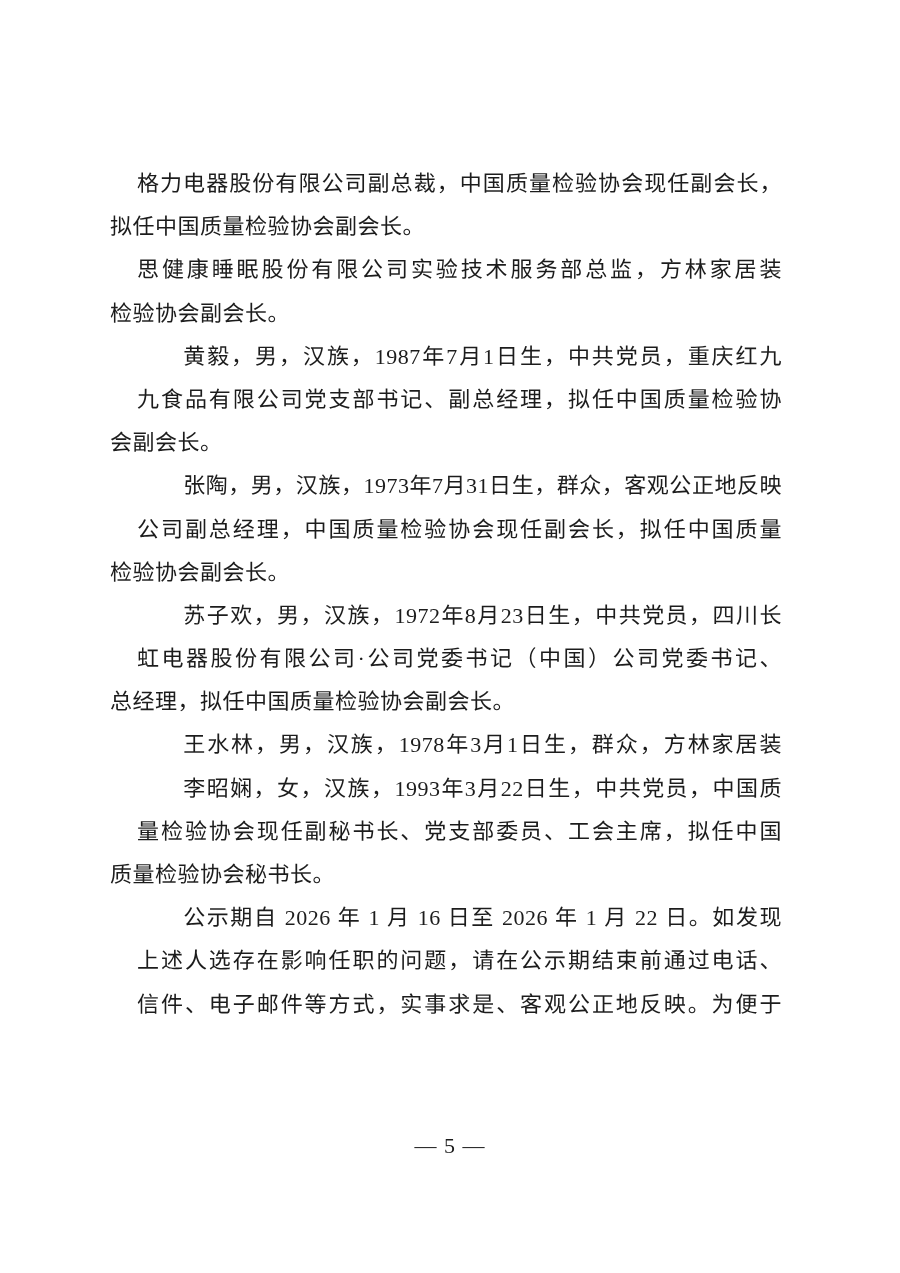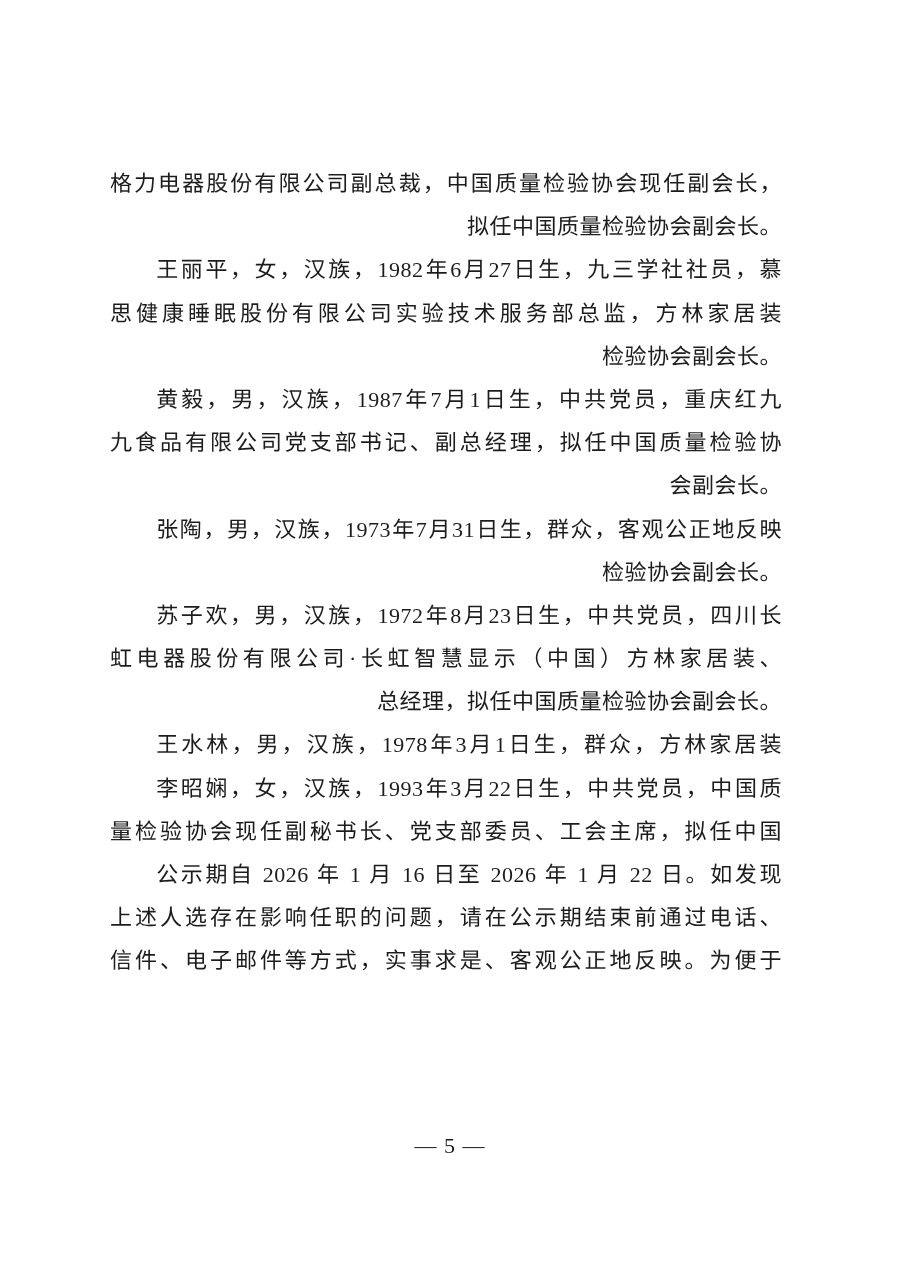--- a/index.html
+++ b/index.html
@@ -20,27 +20,28 @@
     position: absolute;
     left: 110px;
     top: 162px;
     width: 672px;
   }
   .line {
     font-size: 22px;
     line-height: 43.2px;
     height: 43.2px;
     letter-spacing: 0.5px;
-    text-align: right;
+    text-align: left;
     overflow: visible;
   }
   .line.fill {
     text-align: justify;
     text-align-last: justify;
     text-justify: inter-character;
+    margin-left: 27px;
   }
   .line.indent {
     text-indent: 2.1em;
   }
   .footer {
     position: absolute;
     top: 1130px;
     left: 0;
     width: 100%;
     text-align: center;
@@ -50,34 +51,35 @@
     color: #1c1c1c;
   }
 </style>
 </head>
 <body>
 
 <div class="page">
   <div class="content">
       <div class="line fill">格力电器股份有限公司副总裁，中国质量检验协会现任副会长，</div>
       <div class="line">拟任中国质量检验协会副会长。</div>
-      <div class="line fill indent">王丽平，女，汉族，1982年6月27日生，九三学社社员，慕</div>
       <div class="line fill">思健康睡眠股份有限公司实验技术服务部总监，方林家居装</div>
       <div class="line">检验协会副会长。</div>
       <div class="line fill indent">黄毅，男，汉族，1987年7月1日生，中共党员，重庆红九</div>
       <div class="line fill">九食品有限公司党支部书记、副总经理，拟任中国质量检验协</div>
       <div class="line">会副会长。</div>
       <div class="line fill indent">张陶，男，汉族，1973年7月31日生，群众，客观公正地反映</div>
+      <div class="line fill">公司副总经理，中国质量检验协会现任副会长，拟任中国质量</div>
       <div class="line">检验协会副会长。</div>
       <div class="line fill indent">苏子欢，男，汉族，1972年8月23日生，中共党员，四川长</div>
-      <div class="line fill">虹电器股份有限公司·长虹智慧显示（中国）方林家居装、</div>
+      <div class="line fill">虹电器股份有限公司·公司党委书记（中国）公司党委书记、</div>
       <div class="line">总经理，拟任中国质量检验协会副会长。</div>
       <div class="line fill indent">王水林，男，汉族，1978年3月1日生，群众，方林家居装</div>
       <div class="line fill indent">李昭娴，女，汉族，1993年3月22日生，中共党员，中国质</div>
       <div class="line fill">量检验协会现任副秘书长、党支部委员、工会主席，拟任中国</div>
+      <div class="line">质量检验协会秘书长。</div>
       <div class="line fill indent">公示期自 2026 年 1 月 16 日至 2026 年 1 月 22 日。如发现</div>
       <div class="line fill">上述人选存在影响任职的问题，请在公示期结束前通过电话、</div>
       <div class="line fill">信件、电子邮件等方式，实事求是、客观公正地反映。为便于</div>
     </div>
   <div class="footer">
     <span>— 5 —</span>
   </div>
 </div>
 
 </body></html>

